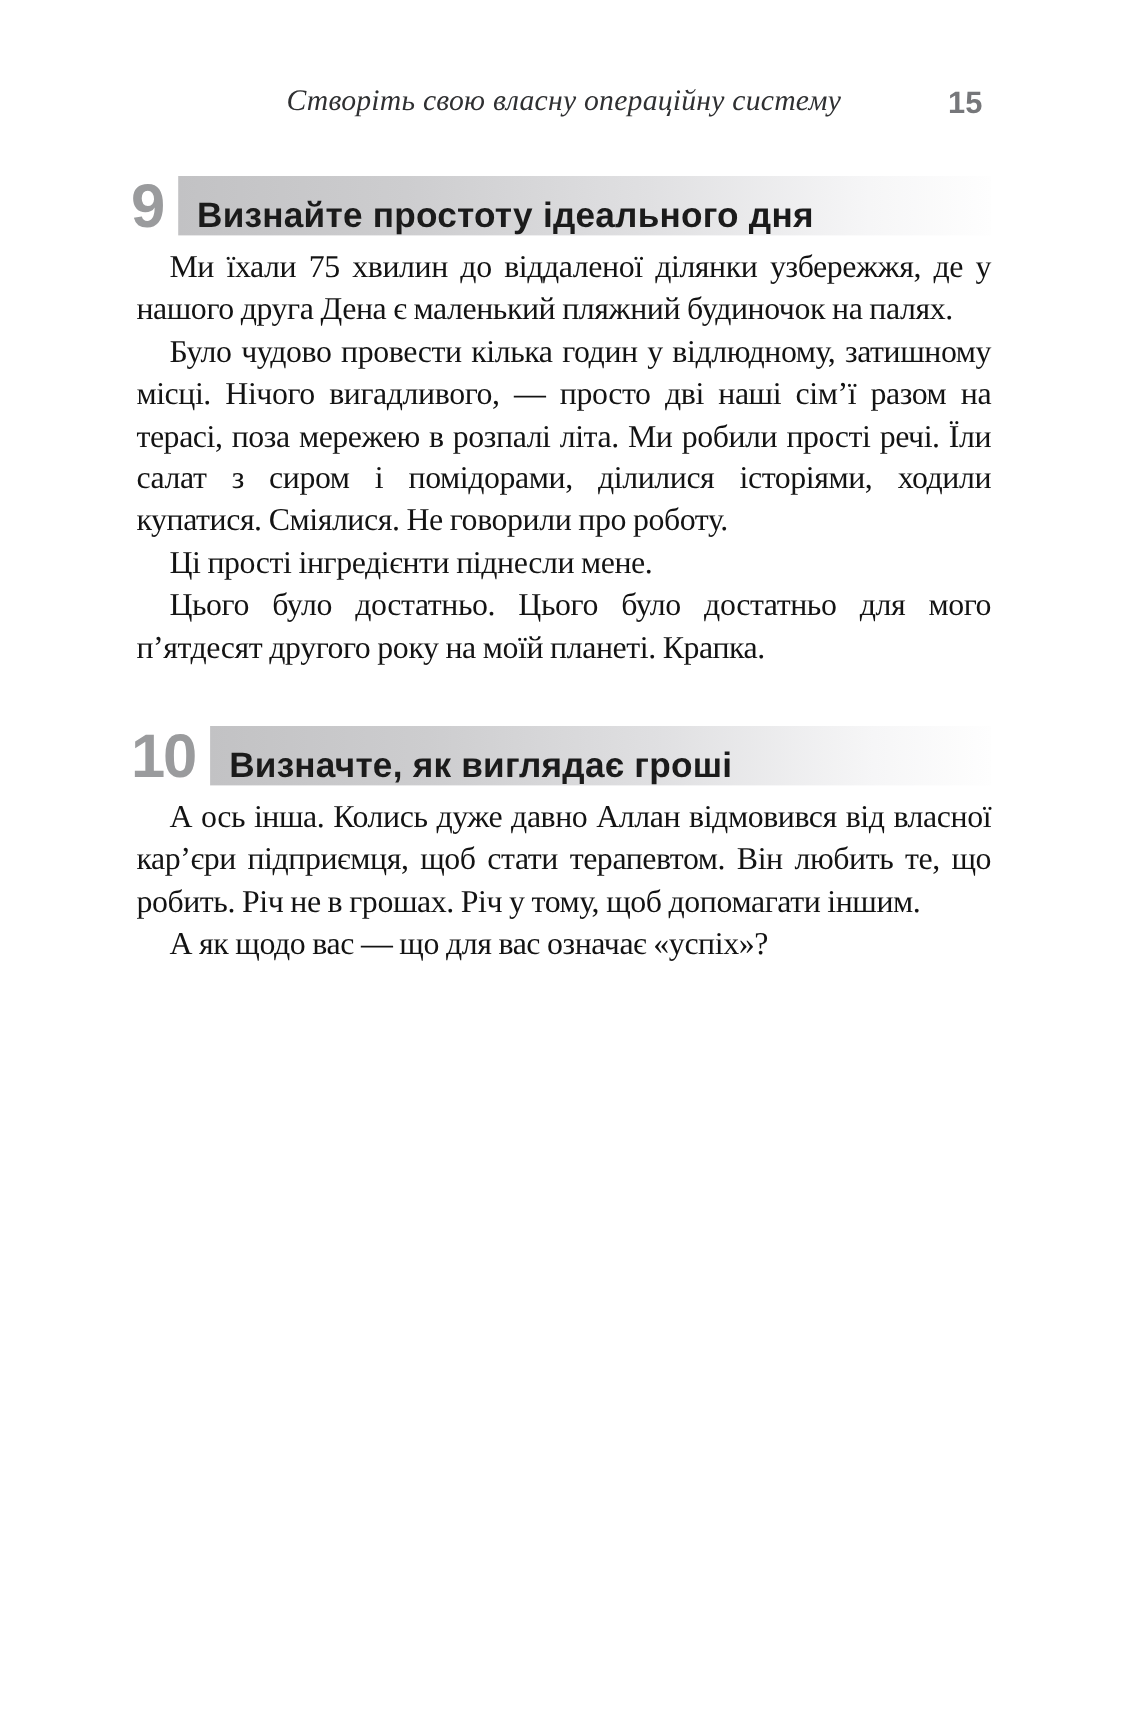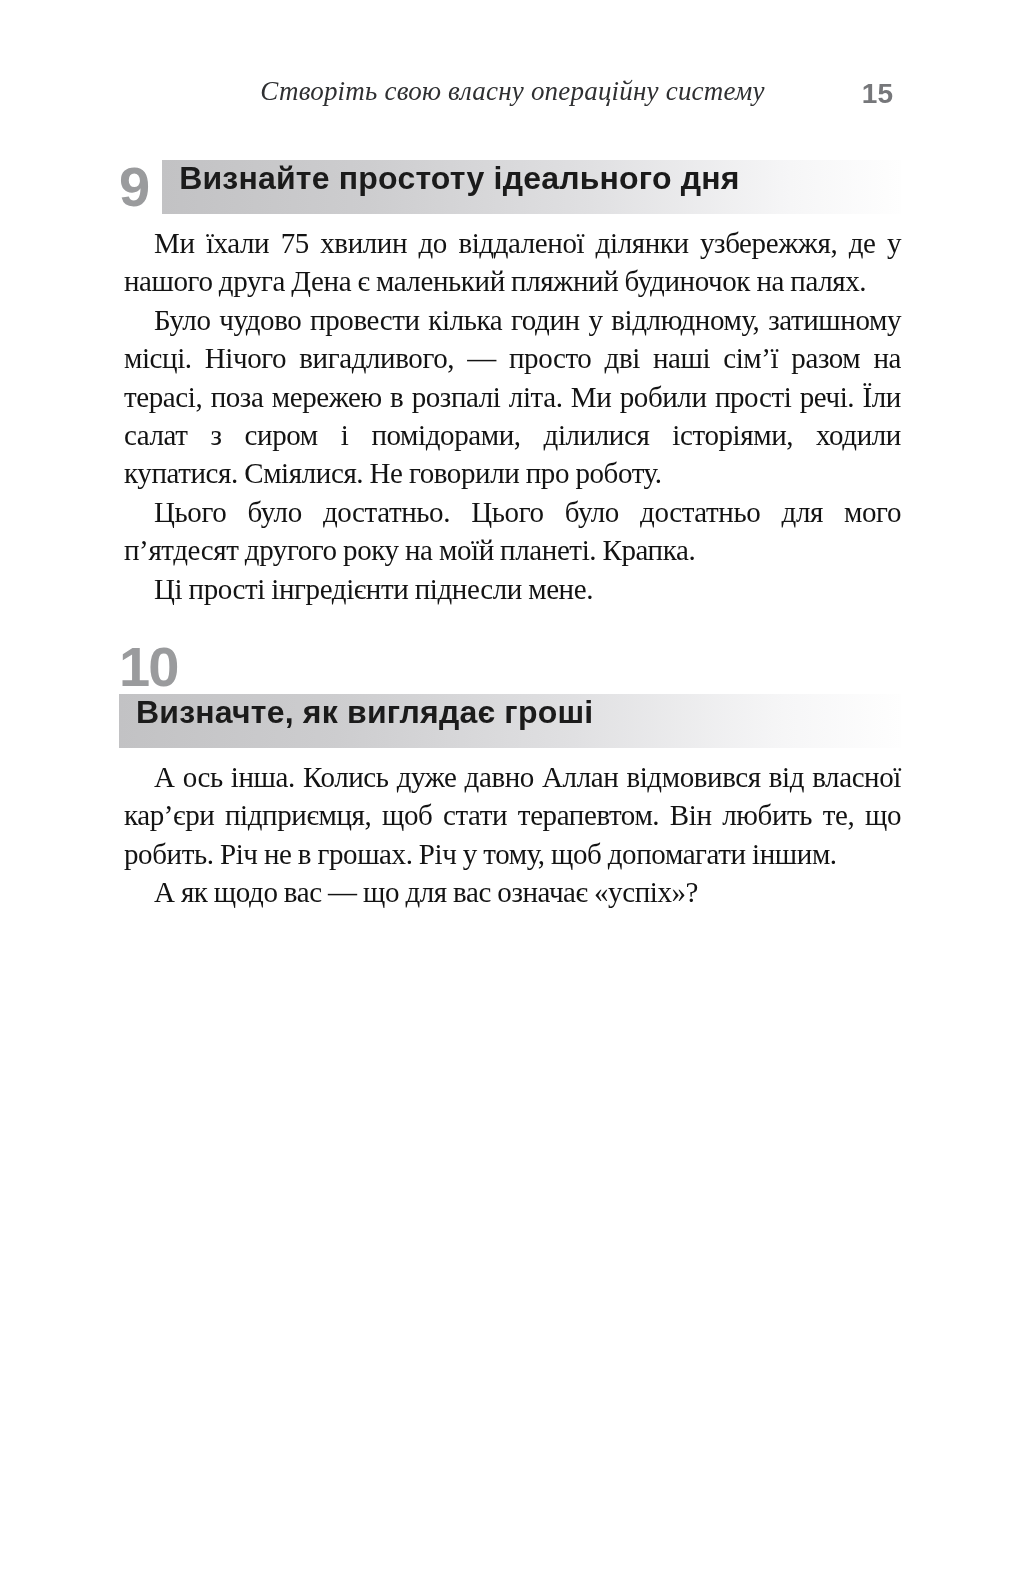--- a/index.html
+++ b/index.html
@@ -46,21 +46,21 @@
     color:#9a9b9d;
     letter-spacing:-2px;
     padding-right:14px;
     flex:0 0 auto;
   }
   .title-bar {
     flex:1 1 auto;
     height:54px;
     background:linear-gradient(90deg, #c2c2c4 0%, #cdcdcf 28%, #e0e0e2 58%, #f6f6f7 85%, #fefefe 100%);
     display:flex;
-    align-items:flex-start;
+    align-items:flex-end;
     padding-left:17px;
   }
   .sec-title {
     font-family:"Liberation Sans", sans-serif;
     font-weight:700;
     font-size:32px;
     color:#1b1b1b;
     letter-spacing:0.2px;
     white-space:nowrap;
   }
@@ -72,21 +72,21 @@
     color:#131313;
     text-align:justify;
     letter-spacing:-0.4px;
     word-spacing:-0.5px;
   }
   .body-text p {
     margin:0;
     text-indent:30px;
     hyphens:auto;
   }
-  .section-gap { margin-top:32px;flex-direction:column; }
+  .section-gap { margin-top:52px; }
 </style>
 </head>
 <body>
 
 <div class="page">
 
   <div class="head-row">
     <span class="running-head">Створіть свою власну операційну систему</span>
   </div>
   <div class="page-num">15</div>
@@ -96,22 +96,22 @@
     <div class="section-header">
       <span class="sec-num">9</span>
       <div class="title-bar">
         <span class="sec-title">Визнайте простоту ідеального дня</span>
       </div>
     </div>
 
     <div class="body-text">
       <p>Ми їхали 75 хвилин до віддаленої ділянки узбережжя, де у нашого друга Дена є маленький пляжний будиночок на палях.</p>
       <p>Було чудово провести кілька годин у відлюдному, затишному місці. Нічого вигадливого, — просто дві наші сім’ї разом на терасі, поза мережею в розпалі літа. Ми робили прості речі. Їли салат з сиром і помідорами, ділилися історіями, ходили купатися. Сміялися. Не говорили про роботу.</p>
+      <p>Ці прості інгредієнти піднесли мене.</p>
       <p>Цього було достатньо. Цього було достатньо для мого п’ятдесят другого року на моїй планеті. Крапка.</p>
-      <p>Ці прості інгредієнти піднесли мене.</p>
     </div>
 
     <div class="section-header section-gap">
       <span class="sec-num">10</span>
       <div class="title-bar">
         <span class="sec-title">Визначте, як виглядає гроші</span>
       </div>
     </div>
 
     <div class="body-text">

